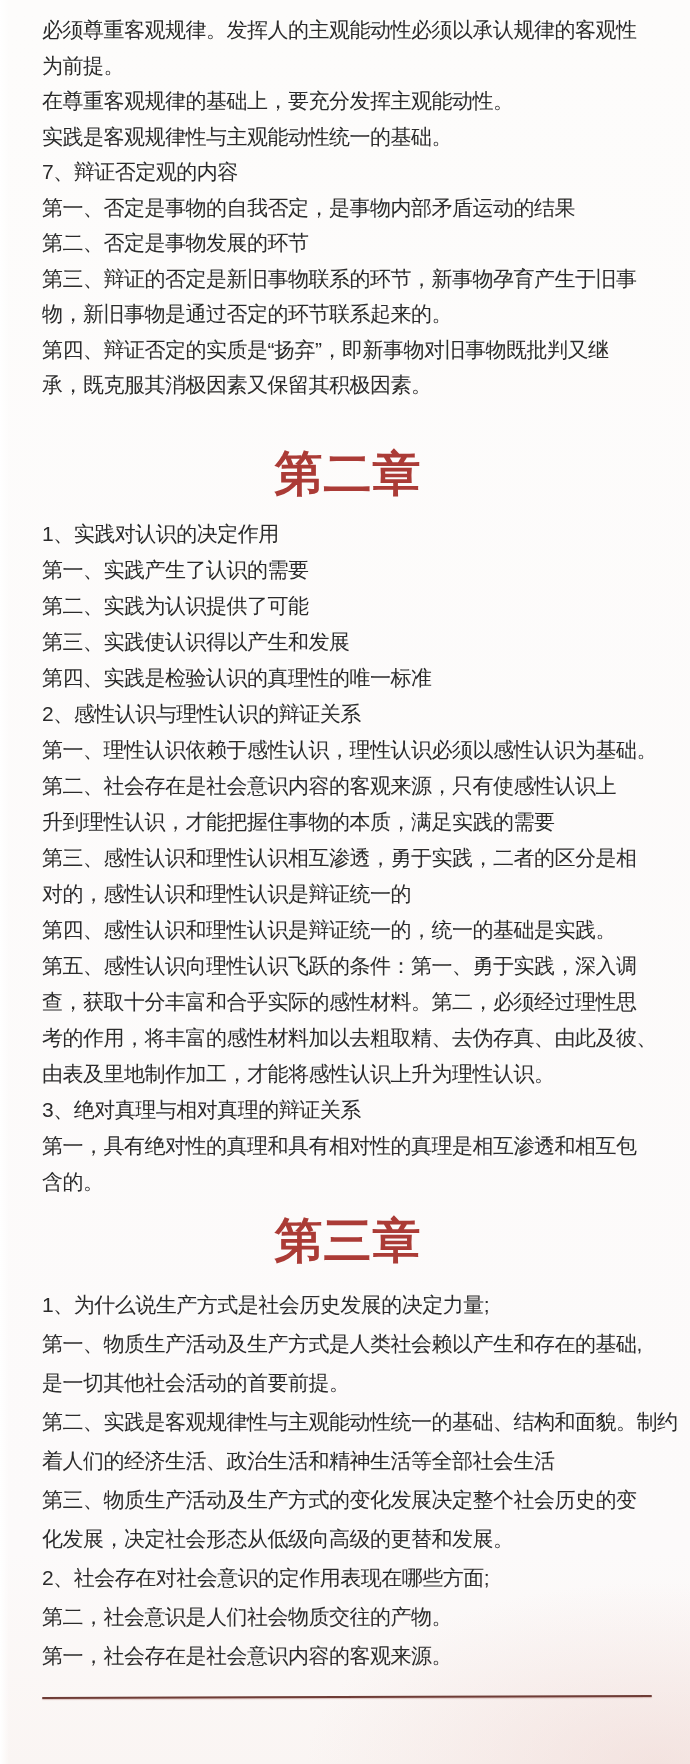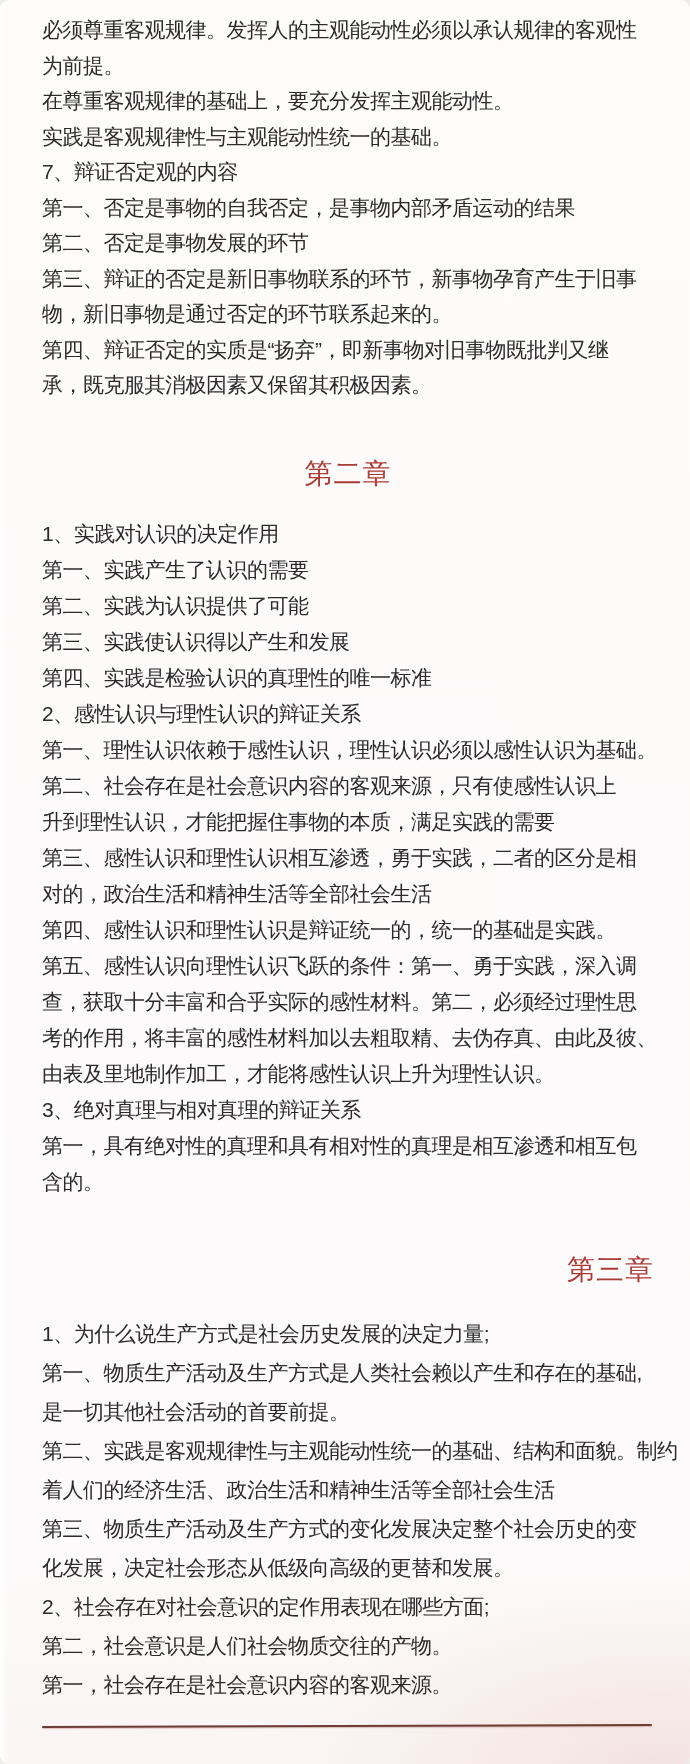--- a/index.html
+++ b/index.html
@@ -11,21 +11,20 @@
     position: relative;
     width: 690px;
     height: 1764px;
     margin: 0;
     background:
       radial-gradient(ellipse 500px 260px at 95% 100%, rgba(235,205,200,0.45), rgba(235,205,200,0) 70%),
       linear-gradient(180deg, #fdfcfb 0%, #fcfafa 88%, #faf5f3 100%);
     overflow: hidden;
     font-family: "Liberation Sans", sans-serif;
     color: #2b2b2b;
-    border-radius: 9px;
   }
   .page-left-edge {
     position: absolute;
     left: 0; top: 0; bottom: 0;
     width: 9px;
     background: linear-gradient(90deg, #ffffff 0%, rgba(255,255,255,0) 100%);
   }
   .content {
     position: relative;
     padding: 12px 36px 0 42px;
@@ -36,27 +35,27 @@
     letter-spacing: -0.5px;
   }
   .block-a { line-height: 35.5px; }
   .block-b { line-height: 36px;   margin-top: 21px; }
   .block-c { line-height: 39px;   margin-top: 23px; }
   .line {
     white-space: nowrap;
   }
   .chapter-title {
     margin-top: 50px;
-    font-size: 28px;
+    font-size: 48px;
     line-height: 42px;
-    font-weight: 400;
+    font-weight: 700;
     text-align: center;
     letter-spacing: 1px;
   }
-  .chapter-title.third { margin-top: 49px; text-align: right; }
+  .chapter-title.third { margin-top: 20px; }
   .divider {
     margin: 21px 0 0 42px;
     width: 610px;
     height: 2px;
     border-radius: 1px;
     transform: rotate(-0.2deg);
     box-shadow: 0 1px 1px rgba(190,140,135,0.5);
   }
 </style>
 </head>
@@ -87,21 +86,21 @@
         <div class="line">1、实践对认识的决定作用</div>
         <div class="line">第一、实践产生了认识的需要</div>
         <div class="line">第二、实践为认识提供了可能</div>
         <div class="line">第三、实践使认识得以产生和发展</div>
         <div class="line">第四、实践是检验认识的真理性的唯一标准</div>
         <div class="line">2、感性认识与理性认识的辩证关系</div>
         <div class="line">第一、理性认识依赖于感性认识，理性认识必须以感性认识为基础。</div>
         <div class="line">第二、社会存在是社会意识内容的客观来源，只有使感性认识上</div>
         <div class="line">升到理性认识，才能把握住事物的本质，满足实践的需要</div>
         <div class="line">第三、感性认识和理性认识相互渗透，勇于实践，二者的区分是相</div>
-        <div class="line">对的，政治生活和精神生活等全部社会生活</div>
+        <div class="line">对的，感性认识和理性认识是辩证统一的</div>
         <div class="line">第四、感性认识和理性认识是辩证统一的，统一的基础是实践。</div>
         <div class="line">第五、感性认识向理性认识飞跃的条件：第一、勇于实践，深入调</div>
         <div class="line">查，获取十分丰富和合乎实际的感性材料。第二，必须经过理性思</div>
         <div class="line">考的作用，将丰富的感性材料加以去粗取精、去伪存真、由此及彼、</div>
         <div class="line">由表及里地制作加工，才能将感性认识上升为理性认识。</div>
         <div class="line">3、绝对真理与相对真理的辩证关系</div>
         <div class="line">第一，具有绝对性的真理和具有相对性的真理是相互渗透和相互包</div>
         <div class="line">含的。</div>
       </div>
 

